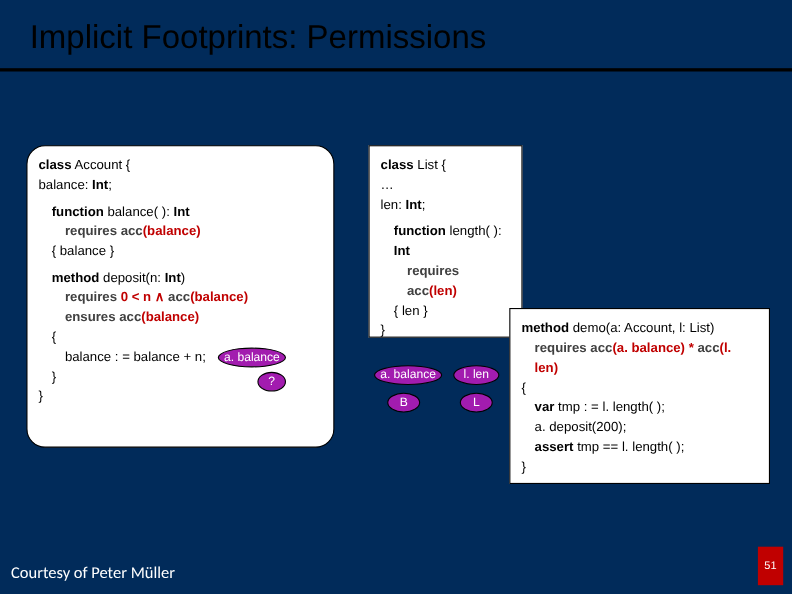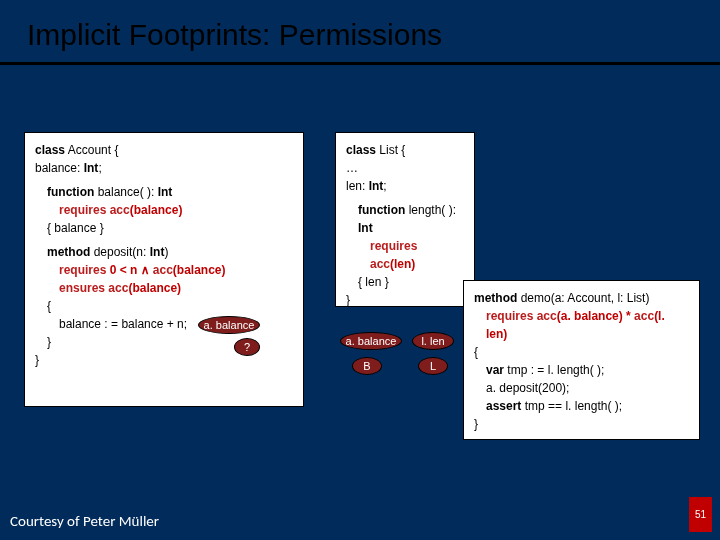--- a/index.html
+++ b/index.html
@@ -28,30 +28,30 @@
     position: absolute;
     background: #fff;
     border: 1px solid #000;
     font-size: 12px;
     line-height: 1.5;
     padding: 8px 10px;
     font-family: Arial, Helvetica, sans-serif;
   }
   .kw { font-weight: bold; }
   .red { color: #c00000; font-weight: bold; }
-  .redbold { color: #b91c1c; font-weight: bold; }
+  .redbold { color: #404040; font-weight: bold; }
   .indent1 { padding-left: 12px; }
   .indent2 { padding-left: 24px; }
-  .box-account { top: 132px; left: 24px; width: 280px; height: 275px; }
+  .box-account { top: 132px; left: 24px; width: 280px; height: 275px; border-radius: 17px; }
   .box-list    { top: 132px; left: 335px; width: 140px; height: 175px; }
   .box-demo    { top: 280px; left: 463px; width: 237px; height: 160px; }
   .pill {
     position: absolute;
     border-radius: 50%;
-    background: #7f1d1d;
+    background: #a21caf;
     color: #fff;
     font-size: 11px;
     display: flex;
     align-items: center;
     justify-content: center;
     border: 1px solid #000;
   }
   .pill-abal { top: 316px; left: 198px; width: 62px; height: 18px; }
   .pill-q    { top: 338px; left: 234px; width: 26px; height: 18px; }
   .pill-ab2  { top: 332px; left: 340px; width: 62px; height: 18px; }

